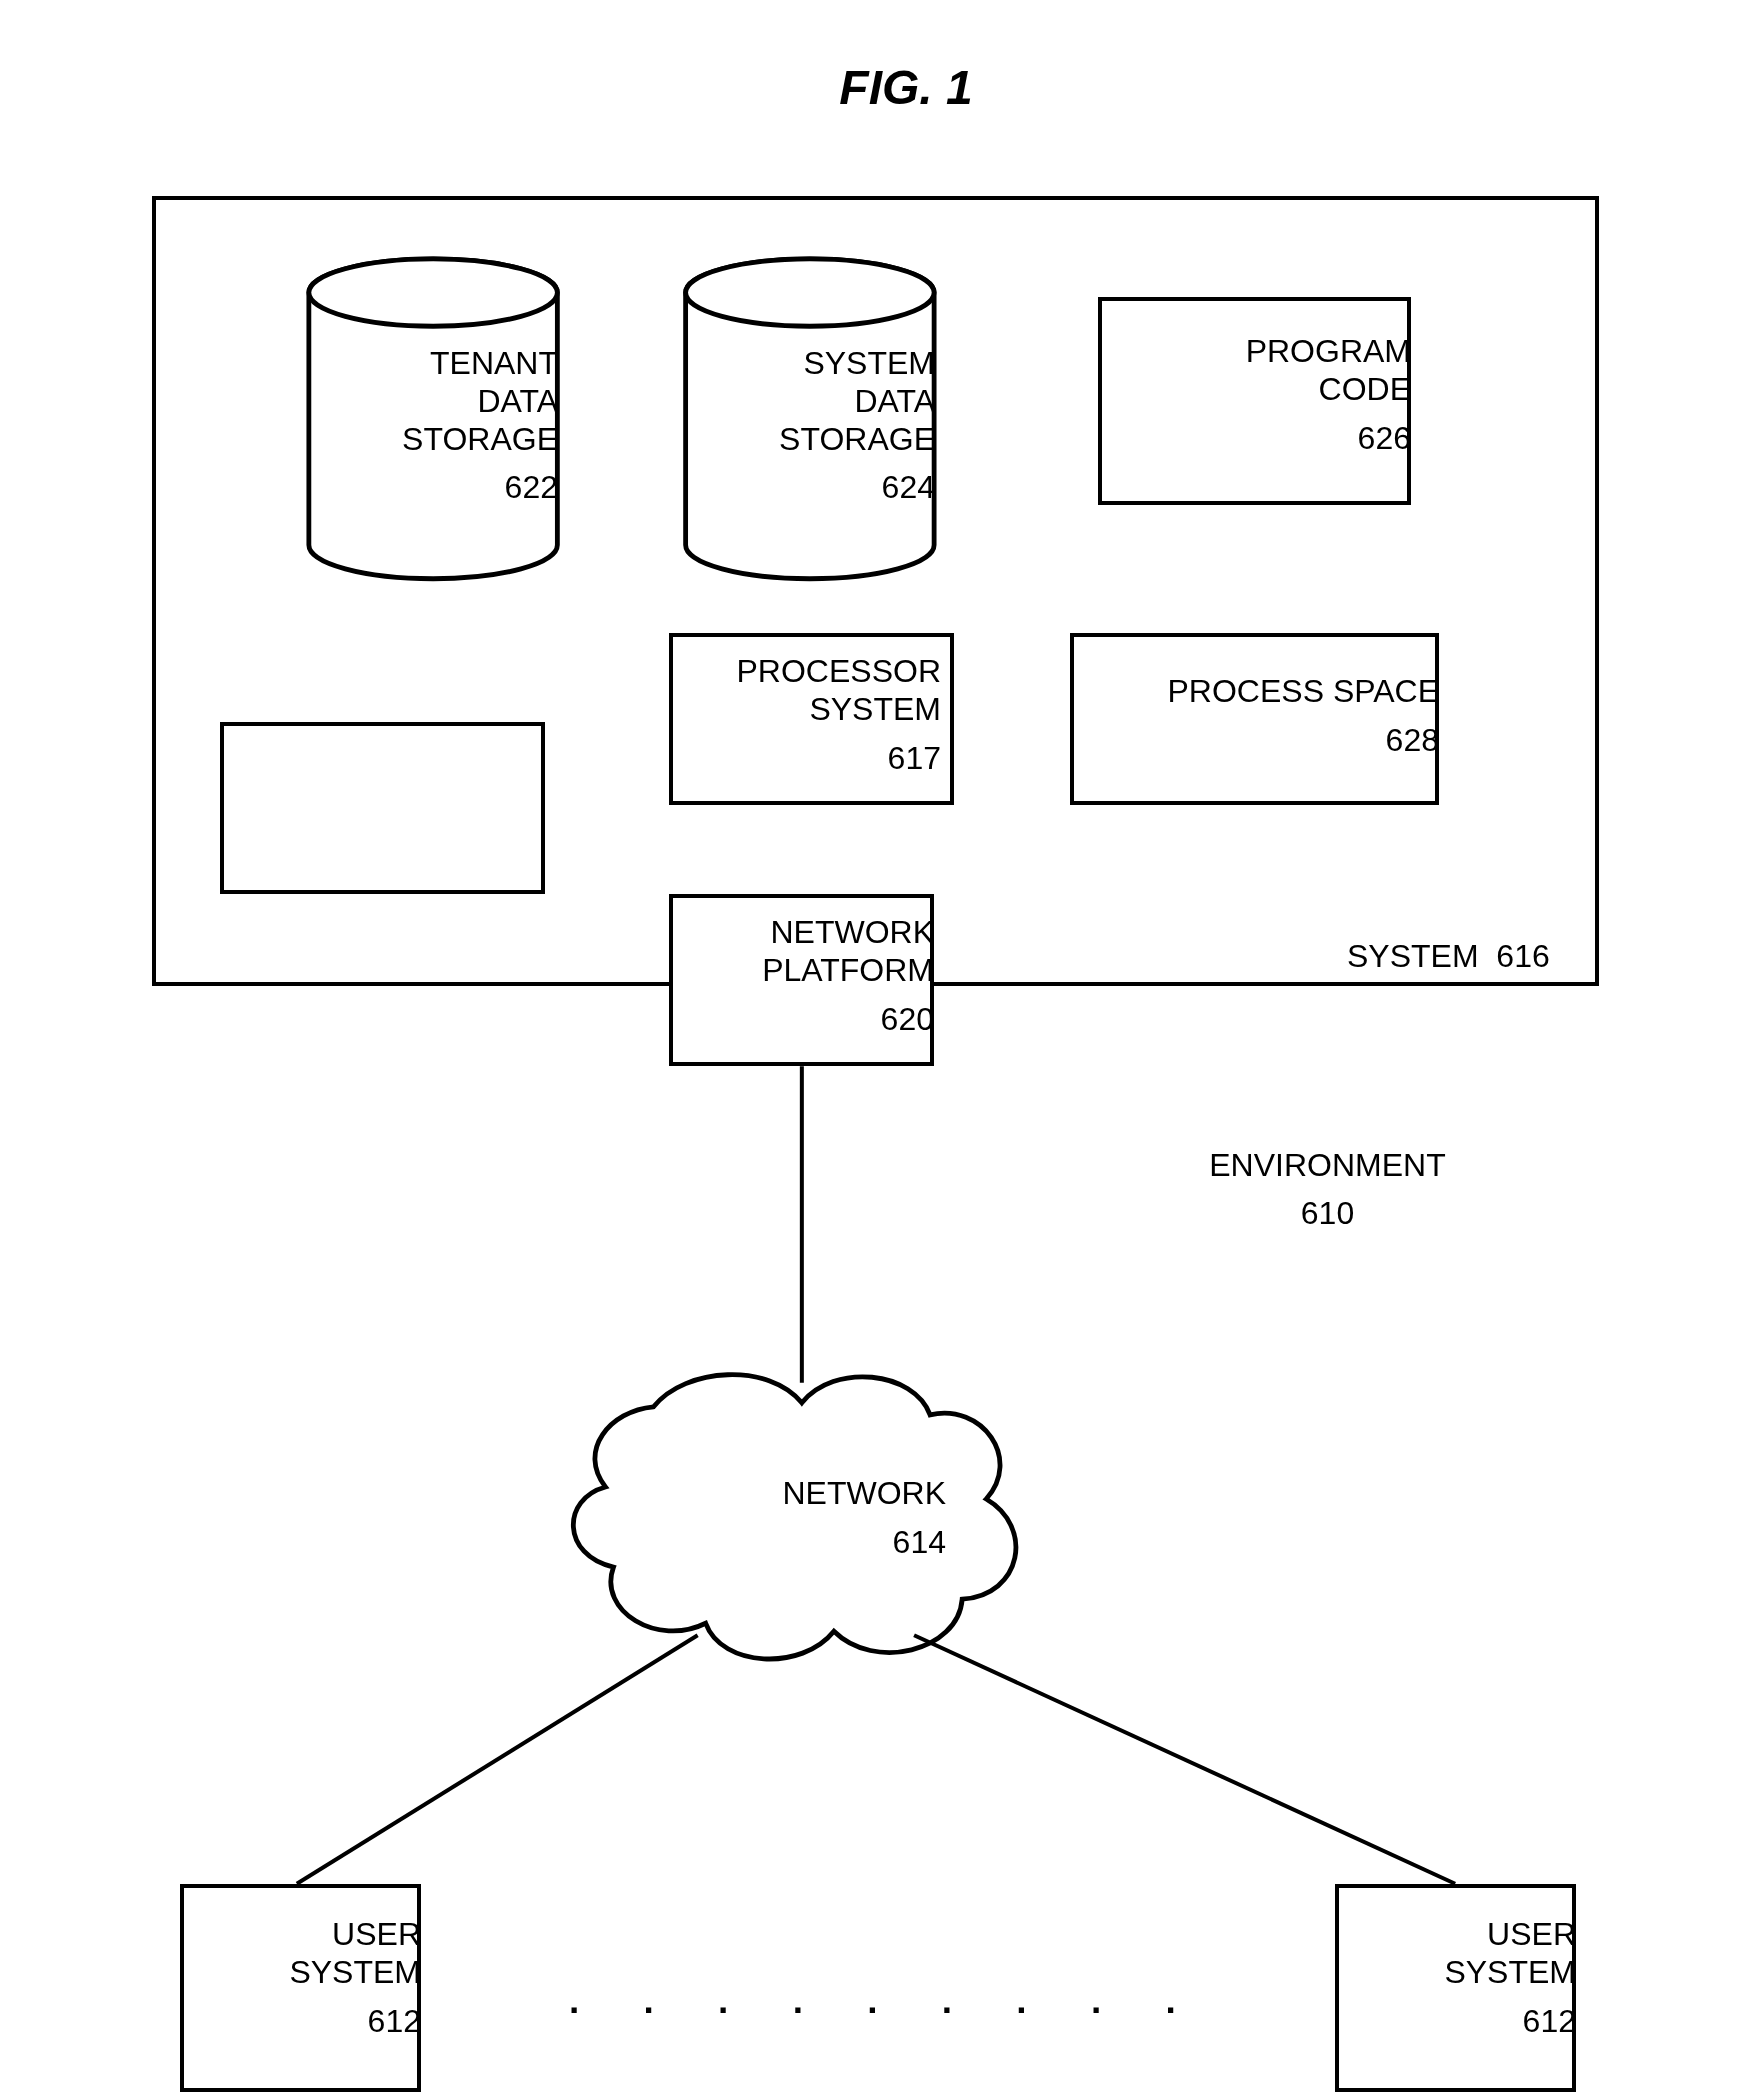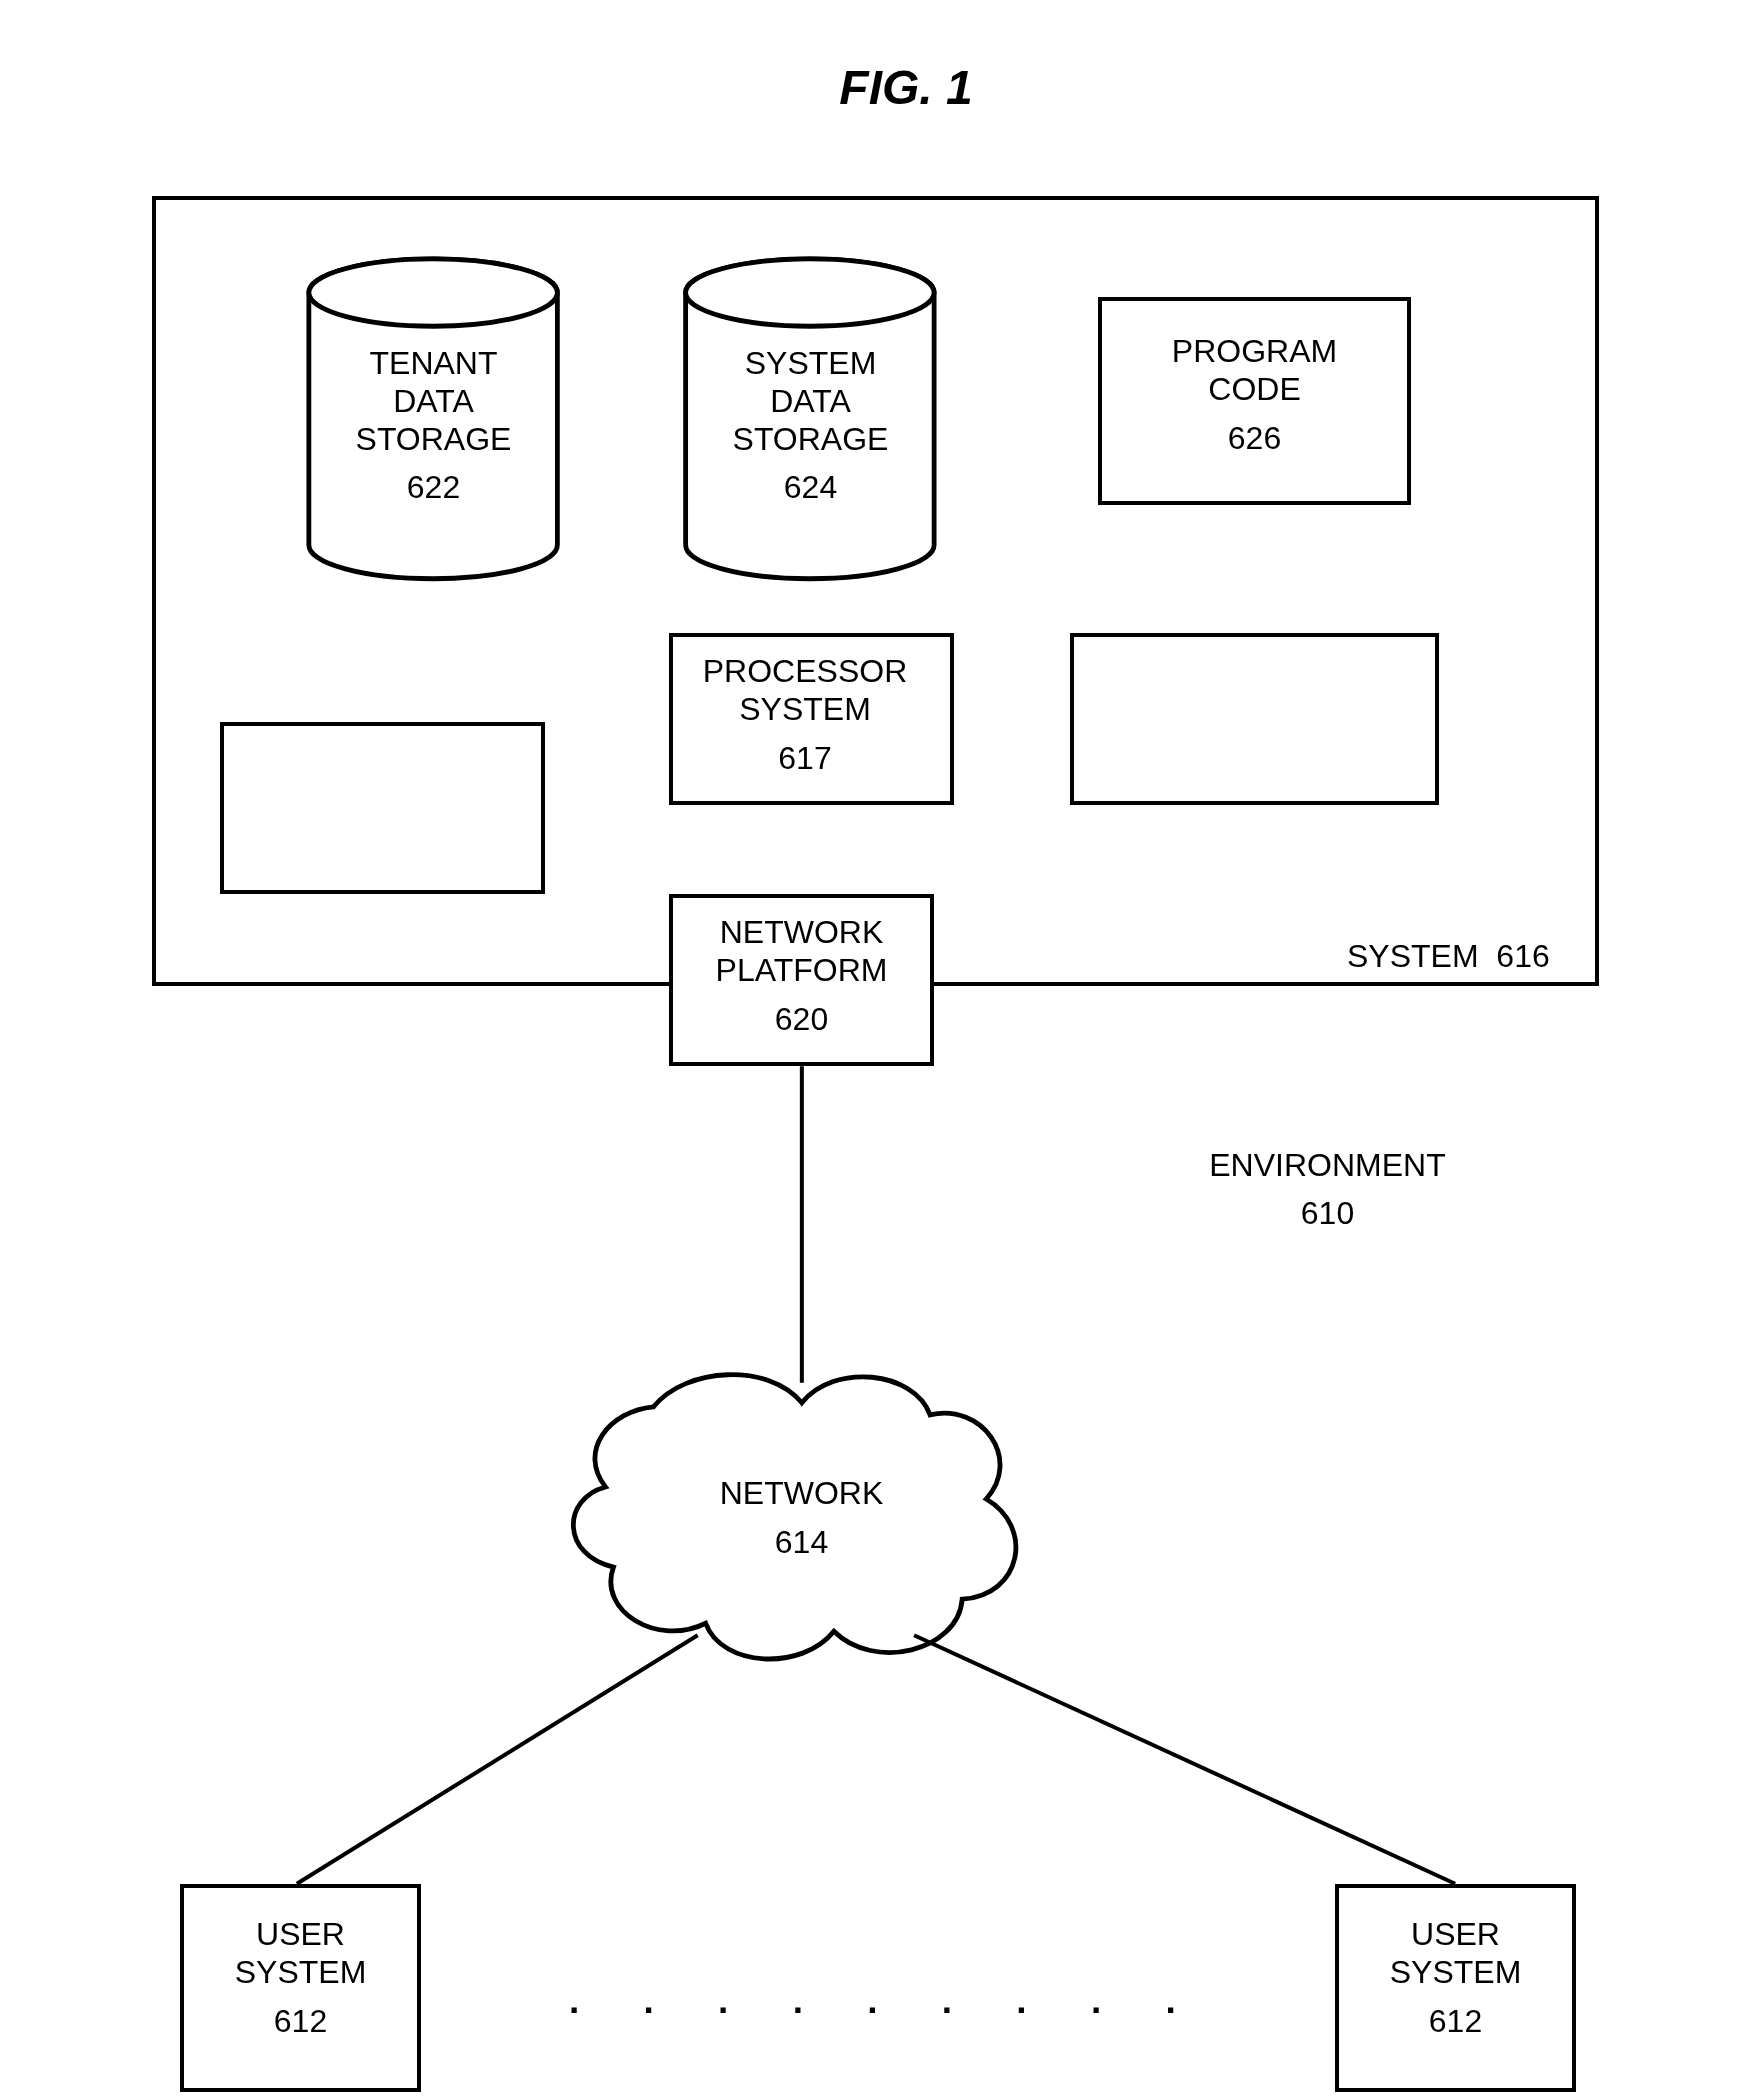--- a/index.html
+++ b/index.html
@@ -21,21 +21,21 @@
     text-align: center;
   }
   .box {
     position: absolute;
     border: 4px solid #000;
     background: #fff;
     box-sizing: border-box;
   }
   .label-block {
     position: absolute;
-    text-align: center;
+    text-align: right;
     font-size: 32px;
     line-height: 1.18;
   }
   .ref {
     display: inline-block;
     margin-top: 11.2px;
   }
   .sys-label {
     position: absolute;
     font-size: 32px;
@@ -154,20 +154,24 @@
   </div>
 
   <div class="box" style="left:669px; top:633px; width:285px; height:172px;"></div>
   <div class="label-block" style="left:669px; top:653px; width:272px;">
     <span>PROCESSOR</span><br>
     <span>SYSTEM</span><br>
     <span class="ref">617</span>
   </div>
 
   <div class="box" style="left:1070px; top:633px; width:369px; height:172px;"></div>
+  <div class="label-block" style="left:1070px; top:673px; width:369px;">
+    <span>PROCESS SPACE</span><br>
+    <span class="ref">628</span>
+  </div>
 
   <div class="box" style="left:220px; top:722px; width:325px; height:172px;"></div>
 
   <div class="box" style="left:669px; top:894px; width:265px; height:172px;"></div>
   <div class="label-block" style="left:669px; top:914px; width:265px;">
     <span>NETWORK</span><br>
     <span>PLATFORM</span><br>
     <span class="ref">620</span>
   </div>
 

